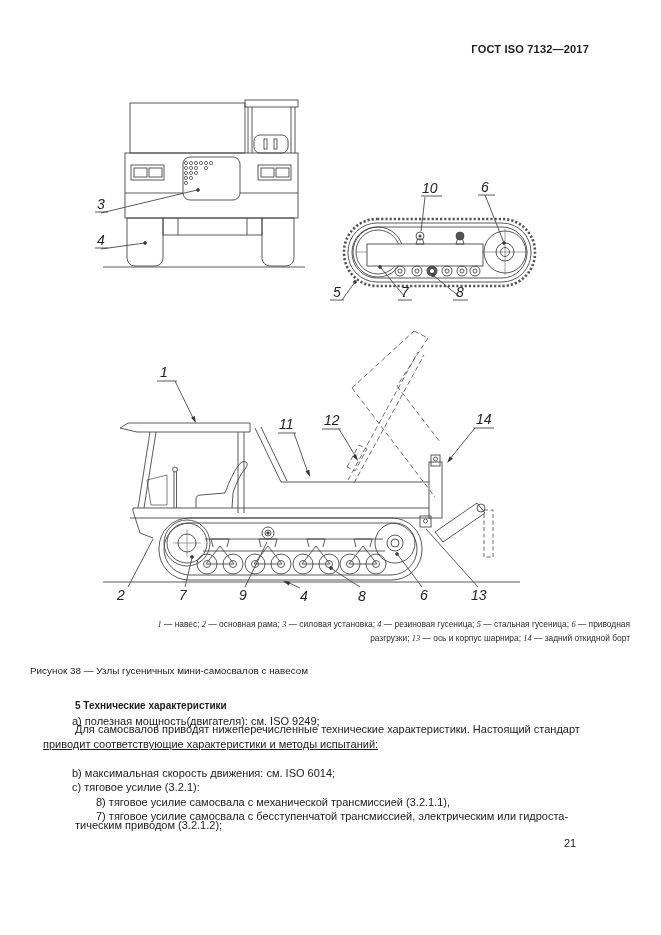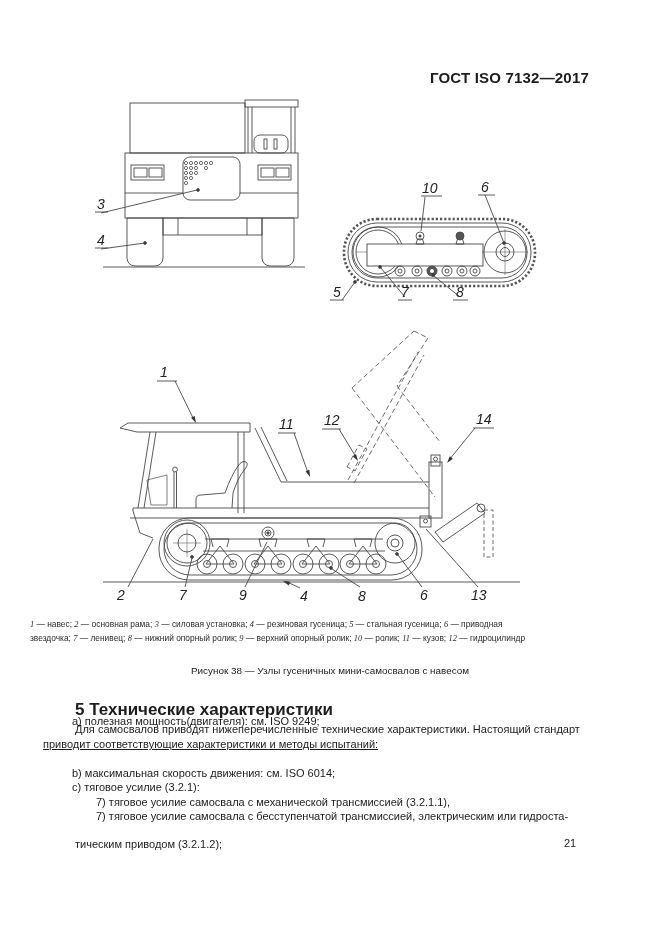--- a/index.html
+++ b/index.html
@@ -1,30 +1,30 @@
 <!DOCTYPE html>
 <html><head>
 <meta charset="utf-8">
 <style>
   html,body{margin:0;padding:0;}
   body{
     width:661px;height:935px;background:#ffffff;position:relative;
     font-family:"Liberation Sans",sans-serif;color:#1d1d1d;overflow:hidden;
   }
   .abs{position:absolute;}
-  .doc-header{top:69px;left:0;right:72px;text-align:right;font-size:15px;font-weight:bold;letter-spacing:.2px;}
-  .caption{top:618px;left:30px;width:600px;text-align:left;font-size:8.4px;line-height:13.8px;color:#2b2b2b;}
+  .doc-header{top:43px;left:0;right:72px;text-align:right;font-size:11px;font-weight:bold;letter-spacing:.2px;}
+  .caption{top:618px;left:30px;width:600px;text-align:right;font-size:8.4px;line-height:13.8px;color:#2b2b2b;}
   .cap-line{white-space:nowrap;}
   .cap-line i{font-family:"Liberation Serif",serif;}
-  .fig-title{top:665px;left:30px;width:600px;text-align:center;font-size:9.9px;color:#222;}
-  .sec-heading{top:700px;left:75px;font-size:17px;font-weight:bold;}
+  .fig-title{top:665px;left:30px;width:600px;font-size:9.9px;color:#222;}
+  .sec-heading{top:700px;left:75px;font-size:10px;font-weight:bold;}
   .bl{font-size:11px;white-space:nowrap;color:#1c1c1c;}
   .l1{top:723px;left:75px;} .l2{top:738px;left:43px;text-decoration:underline;}
   .l3{top:715px;left:72px;} .l4{top:767px;left:72px;} .l5{top:781px;left:72px;}
-  .l6{top:796px;left:96px;} .l7{top:810px;left:96px;} .l8{top:838px;left:75px;text-align:center;}
+  .l6{top:796px;left:96px;} .l7{top:810px;left:96px;} .l8{top:819px;left:75px;text-align:center;}
   .page-num{top:837px;left:564px;font-size:11px;}
   svg{display:block;}
   svg text.lbl{font-family:"Liberation Sans",sans-serif;font-style:italic;font-size:14px;fill:#222;}
   .stroke{stroke:#474747;stroke-width:.9;fill:none;}
 </style>
 </head>
 <body>
 
 <div class="abs doc-header">ГОСТ ISO 7132—2017</div>
 
@@ -279,27 +279,27 @@
   <text class="lbl" x="84" y="275">7</text>
   <text class="lbl" x="144" y="275">9</text>
   <text class="lbl" x="205" y="276">4</text>
   <text class="lbl" x="263" y="276">8</text>
   <text class="lbl" x="325" y="275">6</text>
   <text class="lbl" x="376" y="275">13</text>
 </svg>
 
 <div class="abs caption">
   <div class="cap-line"><i>1</i> — навес; <i>2</i> — основная рама; <i>3</i> — силовая установка; <i>4</i> — резиновая гусеница; <i>5</i> — стальная гусеница; <i>6</i> — приводная</div>
-  <div class="cap-line">звездочка; <i>7</i> — ленивец; <i>8</i> — нижний опорный ролик; <i>9</i> — верхний опорный ролик; <i>10</i> — ролик; <i>11</i> — кузов; <i>12</i> — гидроцилиндр</div>
+  <div class="cap-line">разгрузки; <i>13</i> — ось и корпус шарнира; <i>14</i> — задний откидной борт</div>
 </div>
 <div class="abs fig-title">Рисунок 38 — Узлы гусеничных мини-самосвалов с навесом</div>
 
 <div class="abs sec-heading">5 Технические характеристики</div>
 <div class="abs bl l1">Для самосвалов приводят нижеперечисленные технические характеристики. Настоящий стандарт</div>
 <div class="abs bl l2">приводит соответствующие характеристики и методы испытаний:</div>
 <div class="abs bl l3">а) полезная мощность(двигателя): см. ISO 9249;</div>
 <div class="abs bl l4">b) максимальная скорость движения: см. ISO 6014;</div>
 <div class="abs bl l5">с) тяговое усилие (3.2.1):</div>
-<div class="abs bl l6">7) тяговое усилие самосвала с механической трансмиссией (3.2.1.1),</div>
+<div class="abs bl l6">8) тяговое усилие самосвала с механической трансмиссией (3.2.1.1),</div>
 <div class="abs bl l7">7) тяговое усилие самосвала с бесступенчатой трансмиссией, электрическим или гидроста-</div>
 <div class="abs bl l8">тическим приводом (3.2.1.2);</div>
 
 <div class="abs page-num">21</div>
 
 </body></html>

